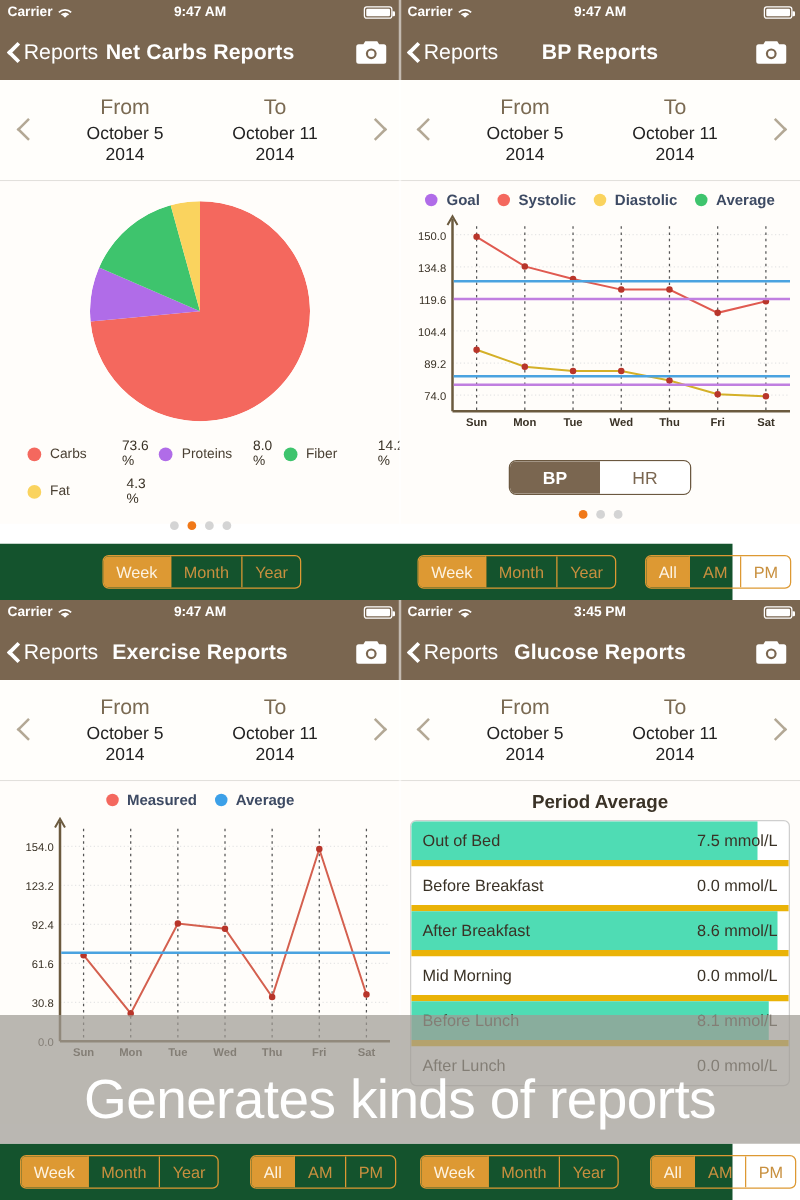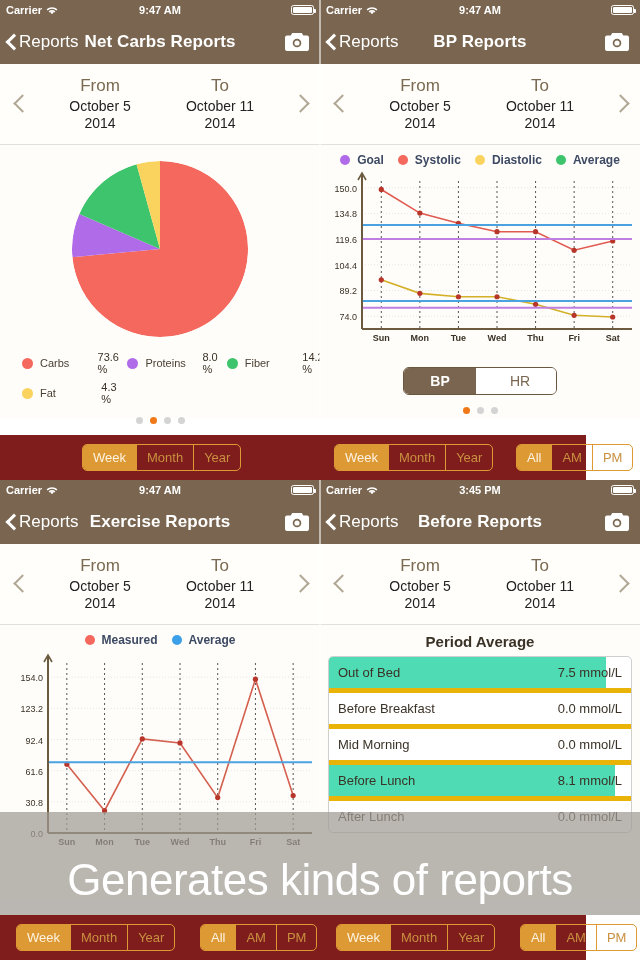--- a/index.html
+++ b/index.html
@@ -66,33 +66,33 @@
   
   .chart-legend{display:flex;justify-content:center;align-items:center;gap:14px;
                 font-size:12px;color:#3d4a63;padding-top:8px;font-weight:600;}
   .chart-legend .lgi{display:flex;align-items:center;}
 
   
   .seg-bphr{display:flex;justify-content:center;padding-top:6px;}
   .seg2{display:flex;border:1px solid #6b5840;border-radius:6px;overflow:hidden;}
   .seg2 div{width:72px;text-align:center;font-size:14px;padding:5px 0;}
   .seg2 .on{background:#7a6650;color:#fff;font-weight:bold;}
-  .seg2 .off{background:#fff;color:#7a6650;padding-left:8px;}
+  .seg2 .off{background:#fff;color:#7a6650;}
 
   
   .gl-title{text-align:center;font-size:15px;font-weight:700;color:#3a3226;padding:8px 0 6px;}
   .gl-table{margin:0 8px;border:1px solid #cfcfcf;border-radius:5px;overflow:hidden;background:#fff;}
   .gl-row{position:relative;height:31px;border-bottom:5px solid #eab308;}
   .gl-row:last-child{border-bottom:none;}
   .gl-fill{position:absolute;left:0;top:0;bottom:0;background:#4fdcb4;}
   .gl-txt{position:relative;display:flex;align-items:center;justify-content:space-between;
           height:100%;padding:0 9px;font-size:13px;color:#3a3226;}
 
   
-  .band{position:absolute;left:0;width:586px;height:45px;background:#7f1d1d;
+  .band{position:absolute;left:0;width:586px;height:45px;background:#14532d;
         display:flex;align-items:center;}
   .band-mid{top:435px;}
   .band-bot{top:915px;height:45px;}
   .segrow{position:absolute;display:flex;}
   .seg{display:flex;border:1px solid #dd9933;border-radius:5px;overflow:hidden;}
   .seg div{font-size:13px;padding:5px 10px;color:#c8903f;border-right:1px solid #dd9933;}
   .seg div:last-child{border-right:none;}
   .seg .on{background:#dd9933;color:#fdf3e2;}
 
   
@@ -431,21 +431,21 @@
     <span class="sb-time">3:45 PM</span>
     <span class="sb-right">
         <span class="batt"></span>
       </span>
   </div>
   <div class="navbar">
     <span class="nav-back">
       <span class="chev-left"></span>
       <span>Reports</span>
     </span>
-    <span class="nav-title">Before Reports</span>
+    <span class="nav-title">Glucose Reports</span>
     <svg class="nav-cam" viewBox="0 0 26 20">
         <path d="M8.2 1h9.6l1.5 2.4H23a2 2 0 0 1 2 2V17a2 2 0 0 1-2 2H3a2 2 0 0 1-2-2V5.4a2 2 0 0 1 2-2h3.7z" fill="#fff"></path>
         <circle cx="13" cy="11" r="4.3" fill="#7a6650"></circle>
         <circle cx="13" cy="11" r="2.6" fill="#fff"></circle>
       </svg>
   </div>
   <div class="daterange">
     <div class="dr-arrow">
         <span class="arr l"></span>
       </div>
@@ -474,20 +474,27 @@
           </div>
         </div>
         <div class="gl-row">
           <div class="gl-fill" style="width:0%"></div>
           <div class="gl-txt">
             <span>Before Breakfast</span>
             <span>0.0 mmol/L</span>
           </div>
         </div>
         <div class="gl-row">
+          <div class="gl-fill" style="width:97%"></div>
+          <div class="gl-txt">
+            <span>After Breakfast</span>
+            <span>8.6 mmol/L</span>
+          </div>
+        </div>
+        <div class="gl-row">
           <div class="gl-fill" style="width:0%"></div>
           <div class="gl-txt">
             <span>Mid Morning</span>
             <span>0.0 mmol/L</span>
           </div>
         </div>
         <div class="gl-row">
           <div class="gl-fill" style="width:94.55813953488372%"></div>
           <div class="gl-txt">
             <span>Before Lunch</span>

